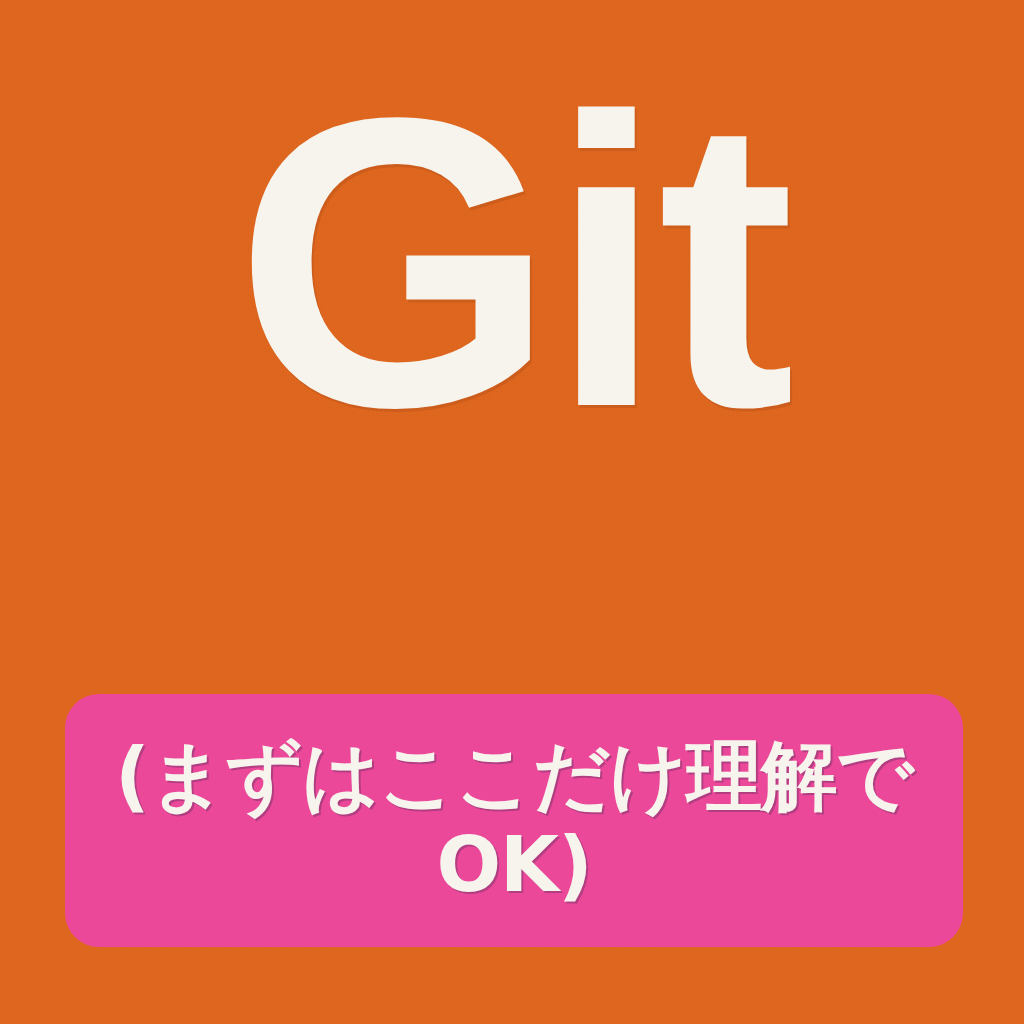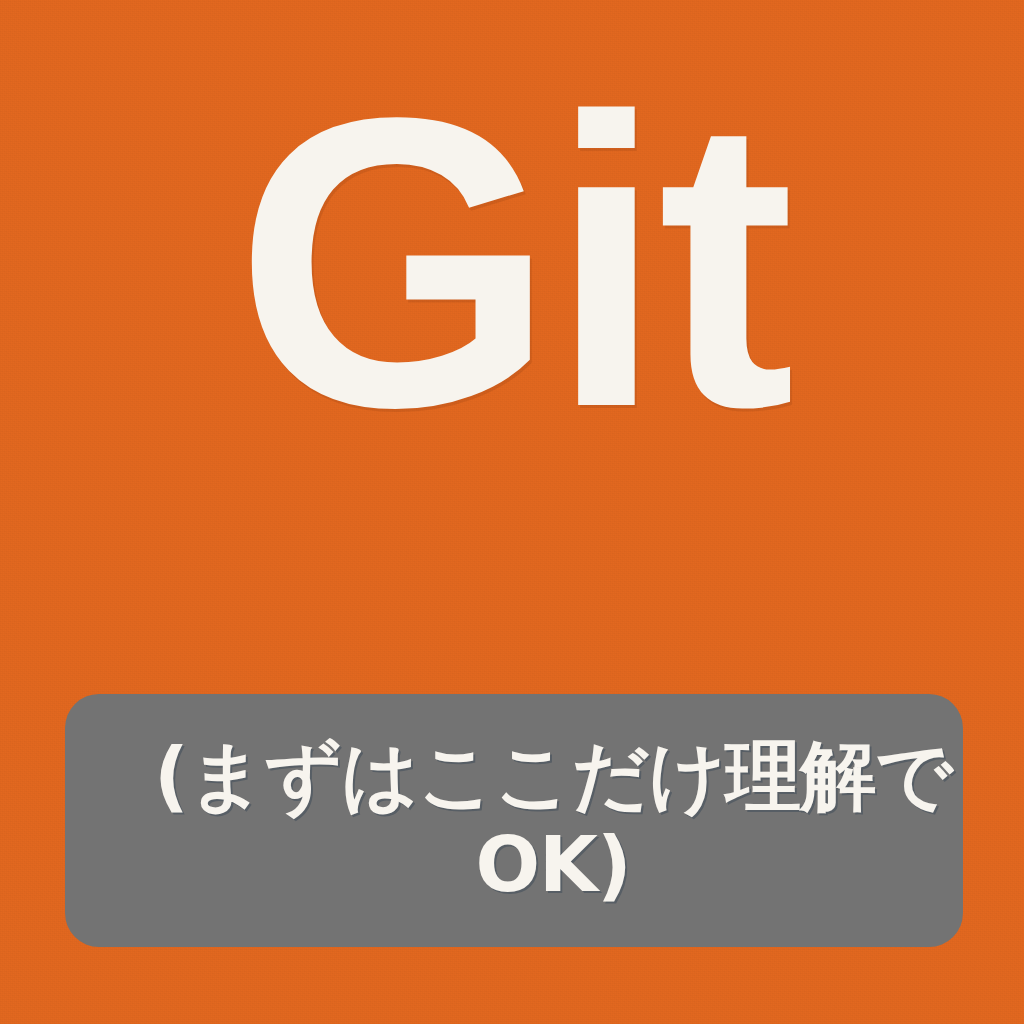--- a/index.html
+++ b/index.html
@@ -71,26 +71,26 @@
     text-shadow: 2px 3px 0 rgba(120, 48, 10, .16);
   }
 
   
   #callout {
     position: absolute;
     left: 65px;
     top: 694px;
     width: 898px;
     height: 253px;
-    background-color: #737373;
+    background-color: #ec4899;
     border-radius: 34px;
     box-sizing: border-box;
     display: flex;
     align-items: center;
-    justify-content: flex-end;
+    justify-content: center;
   }
 
   #callout-text {
     width: 820px;
     text-align: center;
     color: #f7f4ee;
     font-family: "DejaVu Sans", "Liberation Sans", sans-serif;
     font-weight: 700;
     font-size: 76px;
     line-height: 1.16;

